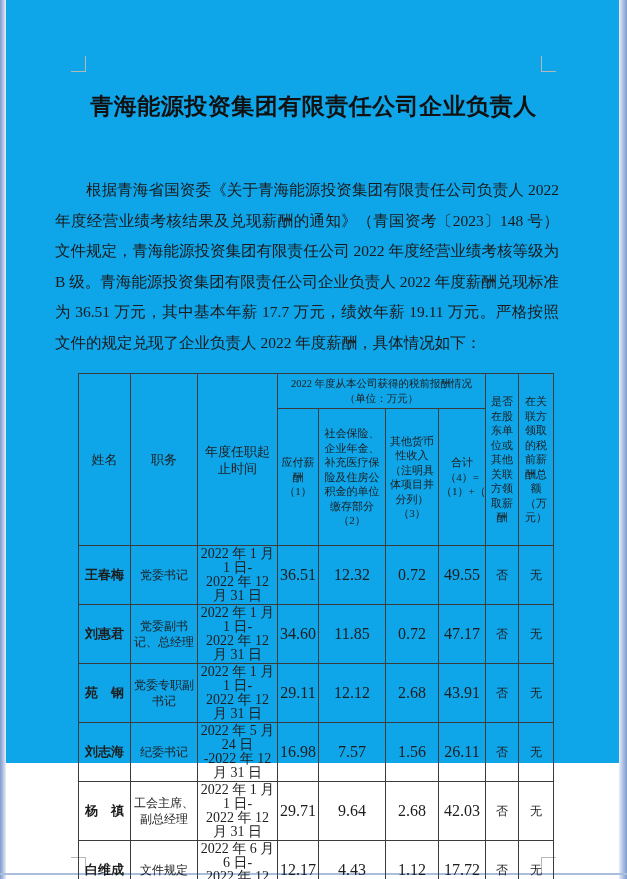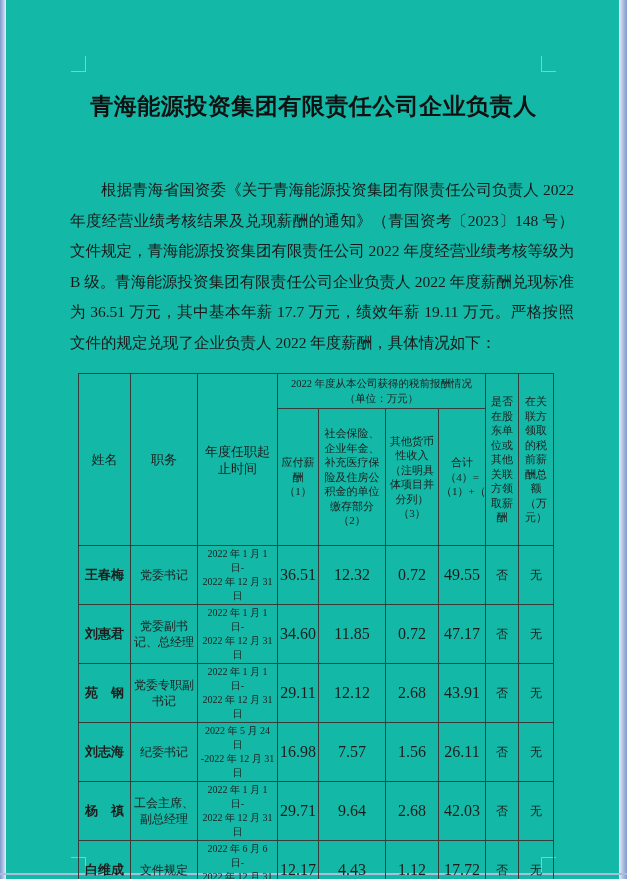--- a/index.html
+++ b/index.html
@@ -1,49 +1,49 @@
 <!DOCTYPE html>
 <html><head>
 <meta charset="utf-8">
 <style>
   html,body{margin:0;padding:0;background:#ffffff;}
   body{width:627px;height:879px;overflow:hidden;
        font-family:"Liberation Serif","DejaVu Serif",serif;color:#1d1d1d;}
-  .canvas{position:relative;width:627px;height:879px;background:#14b8a6;}
+  .canvas{position:relative;width:627px;height:763px;background:#0ea5e9;}
 
   
   .edge-left{position:absolute;left:0;top:0;width:6px;height:879px;
     background:linear-gradient(90deg,#7f9bcc 0%,#a9bce0 45%,#e9eef8 100%);}
   .edge-right{position:absolute;right:0;top:0;width:8px;height:879px;
     background:linear-gradient(270deg,#7f9bcc 0%,#a9bce0 45%,#e9eef8 100%);}
   .edge-bottom{position:absolute;left:0;top:873px;width:627px;height:2px;background:#a9bddd;}
 
   
   .crop{position:absolute;width:14px;height:15px;}
   .crop.tl{left:71px;top:56px;border-right:1px solid #b6b6b6;border-bottom:1px solid #b6b6b6;}
   .crop.tr{left:541px;top:56px;border-left:1px solid #b6b6b6;border-bottom:1px solid #b6b6b6;}
   .crop.bl{left:71px;top:857px;border-right:1px solid #b6b6b6;border-top:1px solid #b6b6b6;}
   .crop.br{left:541px;top:857px;border-left:1px solid #b6b6b6;border-top:1px solid #b6b6b6;}
 
   .title{position:absolute;top:90px;left:30px;width:567px;margin:0;text-align:center;
     font-size:23px;font-weight:bold;line-height:33px;letter-spacing:.5px;color:#111;}
-  .intro{position:absolute;top:175px;left:70px;width:504px;margin:0;
+  .intro{position:absolute;top:175px;left:55px;width:504px;margin:0;
     font-size:15.5px;line-height:30.5px;text-align:justify;text-indent:31px;color:#191919;}
 
   table.salary{position:absolute;top:373px;left:78px;width:475px;
     border-collapse:collapse;table-layout:fixed;}
   .salary td,.salary th{border:1px solid #3b3b3b;text-align:center;vertical-align:middle;
     padding:1px 2px;font-weight:normal;overflow:hidden;}
   th.main{font-size:13px;line-height:17px;}
   th.group{font-size:10.5px;line-height:15px;white-space:pre-line;}
   th.sub{font-size:11px;line-height:14.5px;}
   th.narrow{font-size:11px;line-height:14.5px;padding:1px 3px;text-align:center;}
   td.nm{font-size:13px;font-weight:bold;}
   td.pos{font-size:12px;line-height:16px;}
-  td.dates{font-size:10px;line-height:14px;white-space:pre-line;}
+  td.dates{font-size:14px;line-height:14px;white-space:pre-line;}
   td.num{font-size:16px;}
   td.flag{font-size:12px;}
   td.totlabel{font-size:13px;text-align:center;padding-left:6px;}
   .wrap-any{word-break:break-all;margin-top:40px;}
 </style>
 </head>
 <body>
 
 <div class="canvas">
   <div class="edge-left"></div>

